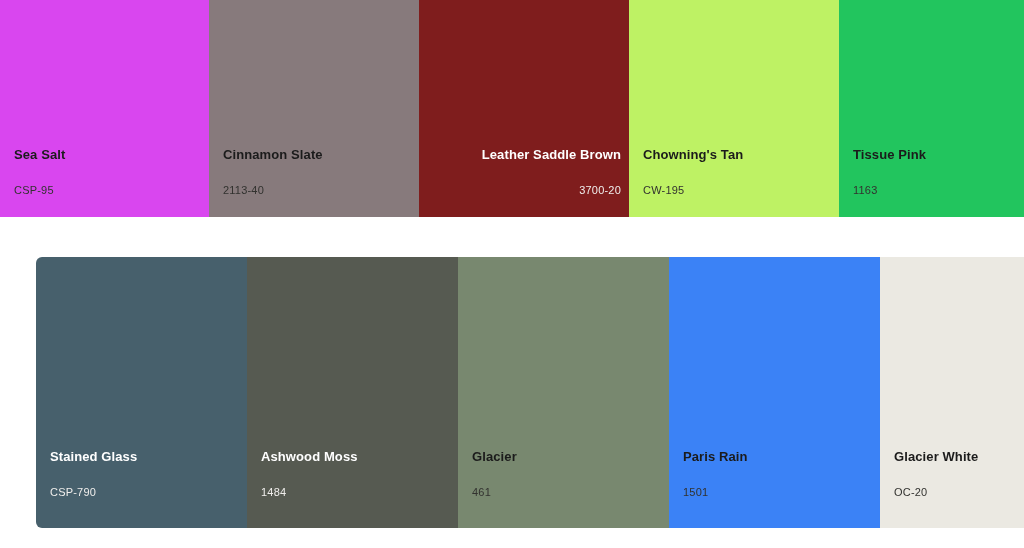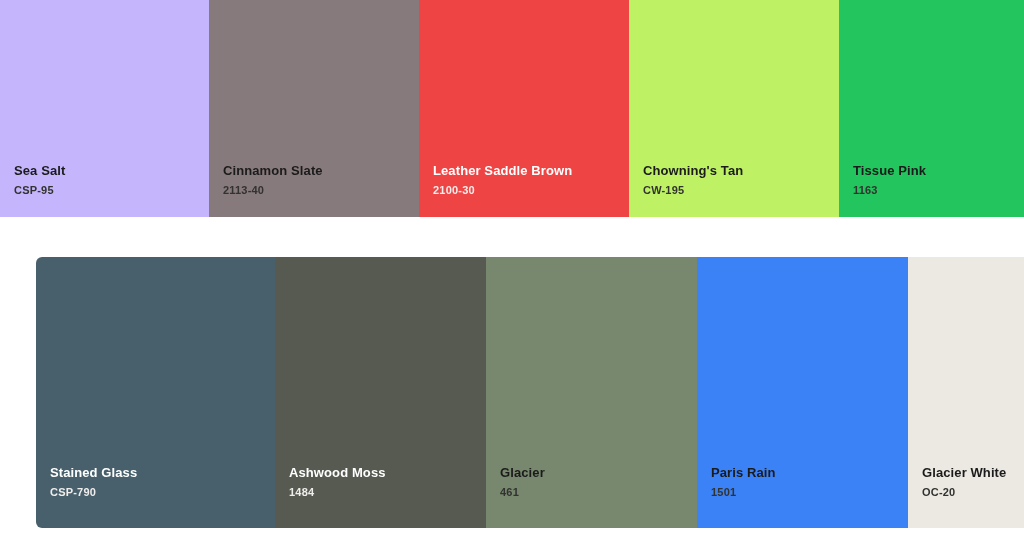--- a/index.html
+++ b/index.html
@@ -74,69 +74,69 @@
   }
   .swatch-name {
     font-size: 13px;
     font-weight: 700;
     letter-spacing: 0.1px;
     line-height: 1.25;
     white-space: nowrap;
   }
   .swatch-code {
     font-size: 11px;
-    font-weight: 700;
+    font-weight: 400;
     letter-spacing: 0.2px;
     line-height: 1.3;
-    margin-top: 3px;
+    margin-top: 19px;
     white-space: nowrap;
   }
   .text-dark .swatch-name { color: #1b1b1b; }
   .text-dark .swatch-code { color: #32322f; }
   .text-light .swatch-name { color: #ffffff; }
   .text-light .swatch-code { color: #f0eeec; }
 </style>
 </head>
 <body style="background-color: rgb(255, 255, 255);">
 
 <div class="palette-row-top">
-  <div class="swatch text-dark" style="background-color: #c4b5fd;">
+  <div class="swatch text-dark" style="background-color: #d946ef;">
     <div class="swatch-label">
       <div class="swatch-name">Sea Salt</div>
       <div class="swatch-code">CSP-95</div>
     </div>
   </div>
   <div class="swatch text-dark" style="background-color: rgb(135, 122, 124);">
     <div class="swatch-label">
       <div class="swatch-name">Cinnamon Slate</div>
       <div class="swatch-code">2113-40</div>
     </div>
   </div>
-  <div class="swatch text-light" style="background-color: #ef4444;">
+  <div class="swatch text-light" style="background-color: #7f1d1d; text-align: right;">
     <div class="swatch-label">
       <div class="swatch-name">Leather Saddle Brown</div>
-      <div class="swatch-code">2100-30</div>
+      <div class="swatch-code">3700-20</div>
     </div>
   </div>
   <div class="swatch text-dark" style="background-color: #bef264;">
     <div class="swatch-label">
       <div class="swatch-name">Chowning's Tan</div>
       <div class="swatch-code">CW-195</div>
     </div>
   </div>
   <div class="swatch text-dark" style="background-color: #22c55e;">
     <div class="swatch-label">
       <div class="swatch-name">Tissue Pink</div>
       <div class="swatch-code">1163</div>
     </div>
   </div>
 </div>
 
 <div class="palette-row-bottom">
-  <div class="swatch text-light" style="background-color: rgb(71, 96, 108); padding-left: 28px;">
+  <div class="swatch text-light" style="background-color: rgb(71, 96, 108);">
     <div class="swatch-label">
       <div class="swatch-name">Stained Glass</div>
       <div class="swatch-code">CSP-790</div>
     </div>
   </div>
   <div class="swatch text-light" style="background-color: rgb(86, 90, 81);">
     <div class="swatch-label">
       <div class="swatch-name">Ashwood Moss</div>
       <div class="swatch-code">1484</div>
     </div>

